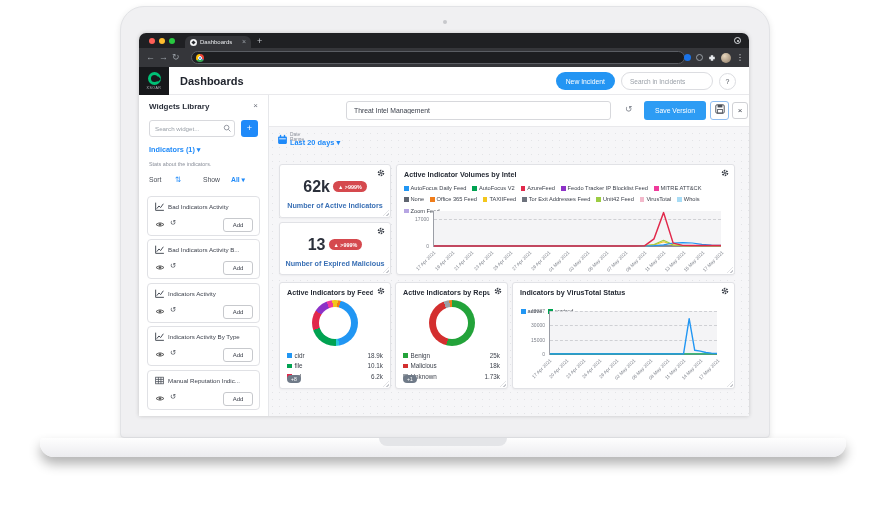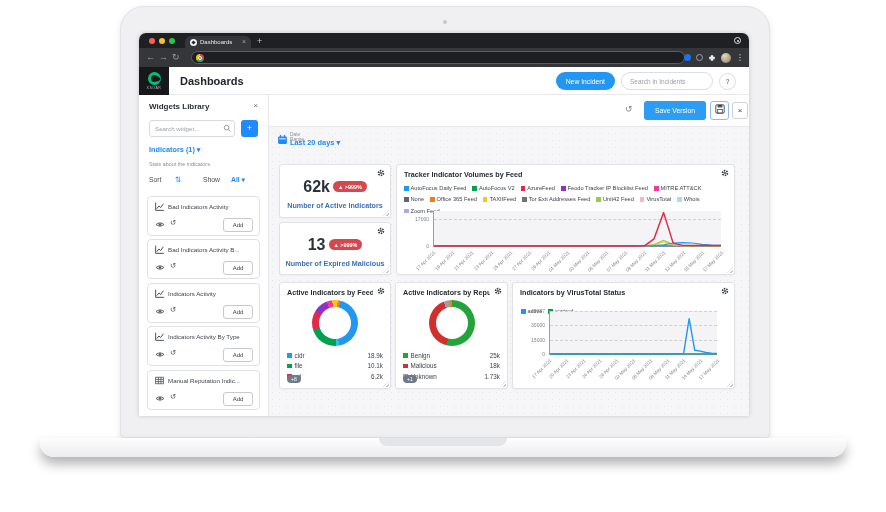--- a/index.html
+++ b/index.html
@@ -305,20 +305,21 @@
                 <path d="M1 4.5 Q5 1.2 9 4.5 Q5 7.8 1 4.5 Z" fill="none" stroke="#555" stroke-width=".9"></path>
                 <circle cx="5" cy="4.5" r="1.3" fill="#555"></circle>
               </svg>
             <span class="wundo">↺</span>
             <button class="wadd">Add</button>
           </div>
         </div>
 
         <div class="main">
           <div class="strip">
+            <input class="dash-name" value="Threat Intel Management" style="">
             <span class="strip-undo">↺</span>
             <button class="btn-save">Save Version</button>
             <button class="btn-floppy">
               <svg width="12" height="12" viewBox="0 0 10 10">
                   <rect x="1.5" y="1.5" width="7" height="7" rx="1" fill="none" stroke="#4a4f58" stroke-width=".8"></rect>
                   <rect x="3" y="1.5" width="4" height="2.2" fill="#4a4f58"></rect>
                   <rect x="3" y="5.4" width="4" height="3" fill="none" stroke="#4a4f58" stroke-width=".7"></rect>
                 </svg>
             </button>
             <button class="btn-x">×</button>
@@ -353,21 +354,21 @@
                 <circle cx="5" cy="5" r="1.2" fill="#3a3f48"></circle>
               </svg>
             <div class="num-row">
               <span class="num-val">13</span><span class="pill">▲ &gt;999%</span>
             </div>
             <div class="num-label">Number of Expired Malicious</div>
             <span class="rsz"></span>
           </div>
 
           <div class="card" style="left:127px; top:69px; width:339px; height:111px;">
-            <div class="card-title" style="width:300px;">Tracker Indicator Volumes by Feed</div>
+            <div class="card-title" style="width:300px;">Active Indicator Volumes by Intel</div>
             <svg class="gear" width="8" height="8" viewBox="0 0 10 10">
                 <circle cx="5" cy="5" r="3" fill="none" stroke="#3a3f48" stroke-width="2.2" stroke-dasharray="1.7 1.15"></circle>
                 <circle cx="5" cy="5" r="1.2" fill="#3a3f48"></circle>
               </svg>
             <div class="legend"><span class="lg-item"><span class="sw" style="background: rgb(33, 150, 243);"></span><span>AutoFocus Daily Feed</span></span><span class="lg-item"><span class="sw" style="background: rgb(0, 162, 81);"></span><span>AutoFocus V2</span></span><span class="lg-item"><span class="sw" style="background: rgb(225, 41, 75);"></span><span>AzureFeed</span></span><span class="lg-item"><span class="sw" style="background: rgb(141, 50, 199);"></span><span>Feodo Tracker IP Blocklist Feed</span></span><span class="lg-item"><span class="sw" style="background: rgb(239, 58, 155);"></span><span>MITRE ATT&amp;CK</span></span><span class="lg-item"><span class="sw" style="background: rgb(95, 101, 112);"></span><span>None</span></span><span class="lg-item"><span class="sw" style="background: rgb(240, 125, 26);"></span><span>Office 365 Feed</span></span><span class="lg-item"><span class="sw" style="background: rgb(243, 198, 28);"></span><span>TAXIIFeed</span></span><span class="lg-item"><span class="sw" style="background: rgb(109, 114, 124);"></span><span>Tor Exit Addresses Feed</span></span><span class="lg-item"><span class="sw" style="background: rgb(156, 204, 67);"></span><span>Unit42 Feed</span></span><span class="lg-item"><span class="sw" style="background: rgb(243, 185, 203);"></span><span>VirusTotal</span></span><span class="lg-item"><span class="sw" style="background: rgb(168, 220, 245);"></span><span>Whois</span></span><span class="lg-item"><span class="sw" style="background: rgb(183, 166, 227);"></span><span>Zoom Feed</span></span></div>
             <div class="plot" style="left:36px; top:46px; width:288px; height:36px;">
               <div class="grid" style="top:8.2px;"></div>
               <svg viewBox="0 0 288 36" preserveAspectRatio="none">
                 <polyline fill="none" stroke-width="1.1" stroke-linejoin="round" stroke="#5f6570" points="0.00,35.80 9.60,35.80 19.20,35.80 28.80,35.80 38.40,35.80 48.00,35.80 57.60,35.80 67.20,35.80 76.80,35.80 86.40,35.80 96.00,35.80 105.60,35.80 115.20,35.80 124.80,35.80 134.40,35.80 144.00,35.80 153.60,35.80 163.20,35.80 172.80,35.80 182.40,35.80 192.00,35.80 201.60,35.80 211.20,35.80 220.80,35.80 230.40,35.80 240.00,35.80 249.60,35.80 259.20,35.80 268.80,35.80 278.40,35.80 288.00,35.80"></polyline>
                 <polyline fill="none" stroke-width="1.1" stroke-linejoin="round" stroke="#f3c61c" points="0.00,36.00 9.60,36.00 19.20,36.00 28.80,36.00 38.40,36.00 48.00,36.00 57.60,36.00 67.20,36.00 76.80,36.00 86.40,36.00 96.00,36.00 105.60,36.00 115.20,36.00 124.80,36.00 134.40,36.00 144.00,36.00 153.60,36.00 163.20,36.00 172.80,36.00 182.40,36.00 192.00,36.00 201.60,36.00 211.20,35.87 220.80,34.85 230.40,31.58 240.00,34.94 249.60,35.67 259.20,35.71 268.80,35.72 278.40,35.74 288.00,35.75"></polyline>

